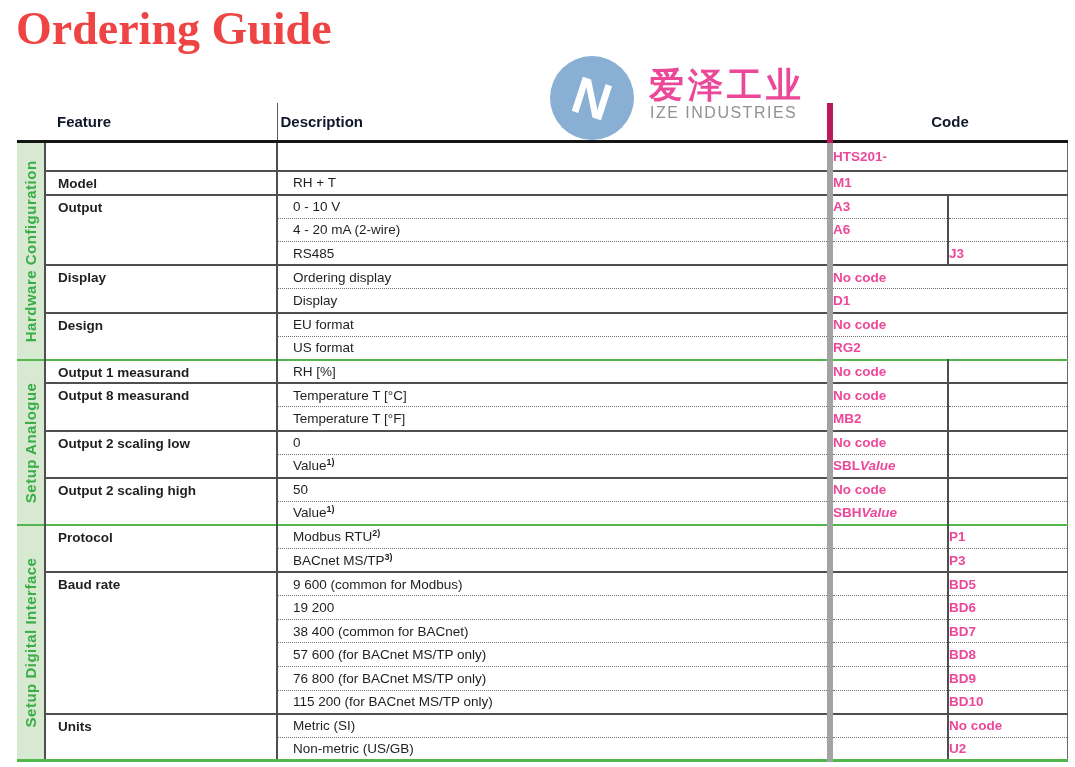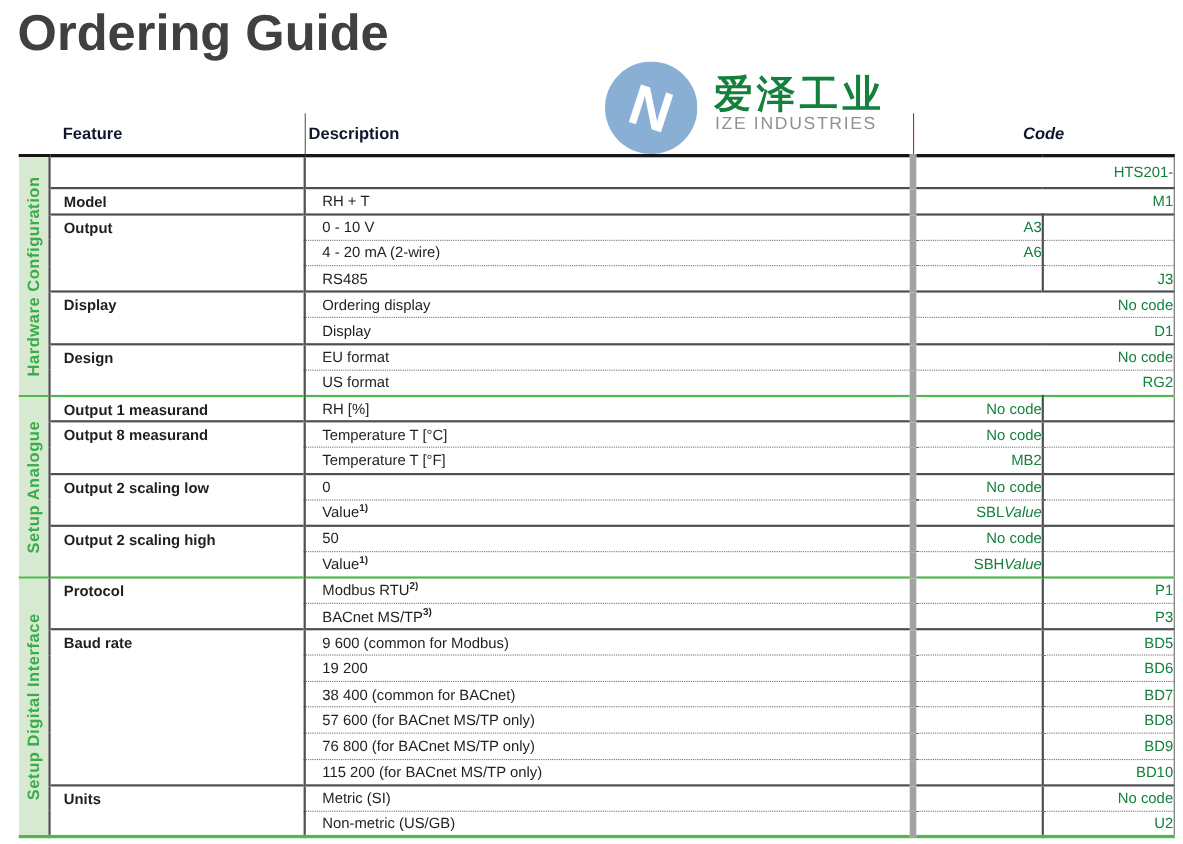--- a/index.html
+++ b/index.html
@@ -3,28 +3,28 @@
 <meta charset="utf-8">
 <style>
   * { margin:0; padding:0; box-sizing:border-box; }
   html,body { background:#ffffff; }
   body {
     width:1075px; height:767px; position:relative; overflow:hidden;
     font-family:"Liberation Sans","DejaVu Sans",sans-serif; color:#1f1f1f;
   }
   .page-title {
     position:absolute; left:16px; top:2px;
-    font-size:46px; font-weight:bold; letter-spacing:0px; color:#404040;
+    font-size:46px; font-weight:bold; letter-spacing:0px; color:#ef4444;font-family:Liberation Serif, serif;
   }
   
   .watermark { position:absolute; left:548px; top:54px; z-index:10; }
   .wm-circle { position:absolute; left:2px; top:2px; width:84px; height:84px; }
   .wm-cn {
     position:absolute; left:101px; top:8px; white-space:nowrap;
-    font-size:35px; font-weight:bold; letter-spacing:4px; color:#15803d;
+    font-size:35px; font-weight:bold; letter-spacing:4px; color:#ec4899;
   }
   .wm-en {
     position:absolute; left:102px; top:50px; white-space:nowrap;
     font-size:16px; font-weight:normal; letter-spacing:1.5px; color:#919191;
   }
   
   table.order {
     position:absolute; left:17px; top:103px; width:1050px;
     border-collapse:collapse; table-layout:fixed; z-index:2;
     border-bottom:3px solid #52b84d;
@@ -35,40 +35,40 @@
   col.c-codeL { width:118px; }
   col.c-codeR { width:119px; }
 
   thead th {
     height:38px; vertical-align:middle; text-align:left;
     font-size:15px; font-weight:bold; color:#0f172a;
     border-bottom:3px solid #161616; background:transparent;
   }
   thead th.h-feat { padding-left:12px; }
   thead th.h-desc { padding-left:3px; border-left:1px solid #5a5a5a; }
-  thead th.h-code { text-align:center; border-left:1px solid #be185d;font-style:italic; }
+  thead th.h-code { text-align:center; border-left:6px solid #be185d; }
 
   tbody td { font-size:13.5px; vertical-align:middle; overflow:hidden; white-space:nowrap; }
   tr.r-norm { height:23.6px; }
   tr.r-tall { height:30px; }
 
   td.side { background:#d7e9d1; position:relative; }
   td.side .vlabel {
     position:absolute; left:0; top:0; width:100%; height:100%;
     display:flex; align-items:center; justify-content:center;
     writing-mode:vertical-rl; transform:rotate(180deg);
     font-size:15px; font-weight:bold; color:#3aad47; letter-spacing:0.5px;
     white-space:nowrap;
   }
   td.feat {
     font-weight:bold; padding-left:12px; vertical-align:top; padding-top:4px;
     border-left:2px solid #4f4f4f; border-right:2px solid #4f4f4f;margin-top:28px;
   }
   td.desc { padding-left:15px; border-right:6px solid #a3a3a3; }
-  td.code { text-align:right; font-weight:normal; color:#15803d; border-right:1px solid #6a6a6a; }
+  td.code { text-align:left; font-weight:bold; color:#ec4899; border-right:1px solid #6a6a6a; }
   td.code .it { font-style:italic; }
   td.split-l { border-right:2px solid #4f4f4f; }
   sup.fn { font-size:9px; font-weight:bold; vertical-align:super; line-height:0; }
 
   
   tr.grp-start td { border-top:2px solid #4f4f4f; }
   tr.sub td.desc, tr.sub td.code { border-top:1px dotted #6f6f6f; }
   tr.sec-start td { border-top:2px solid #52b84d !important; }
 </style>
 </head>

